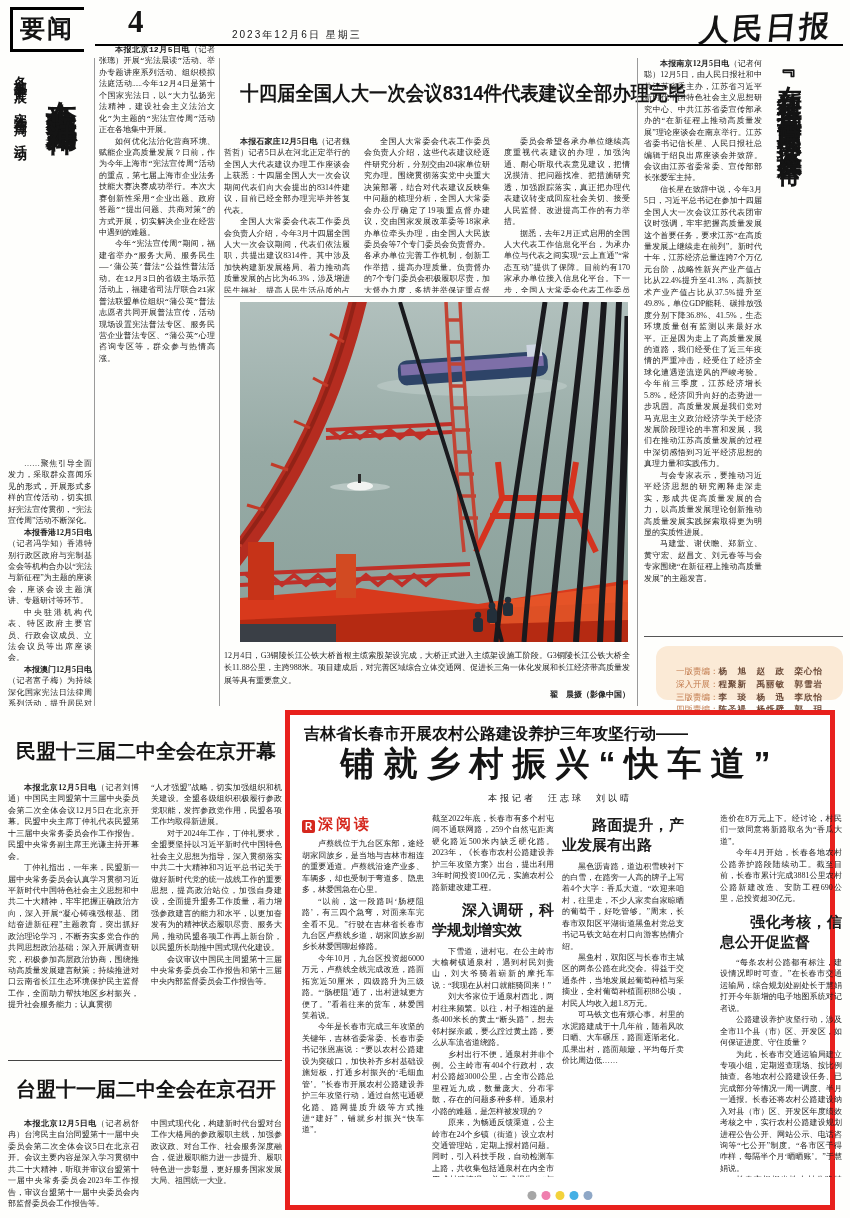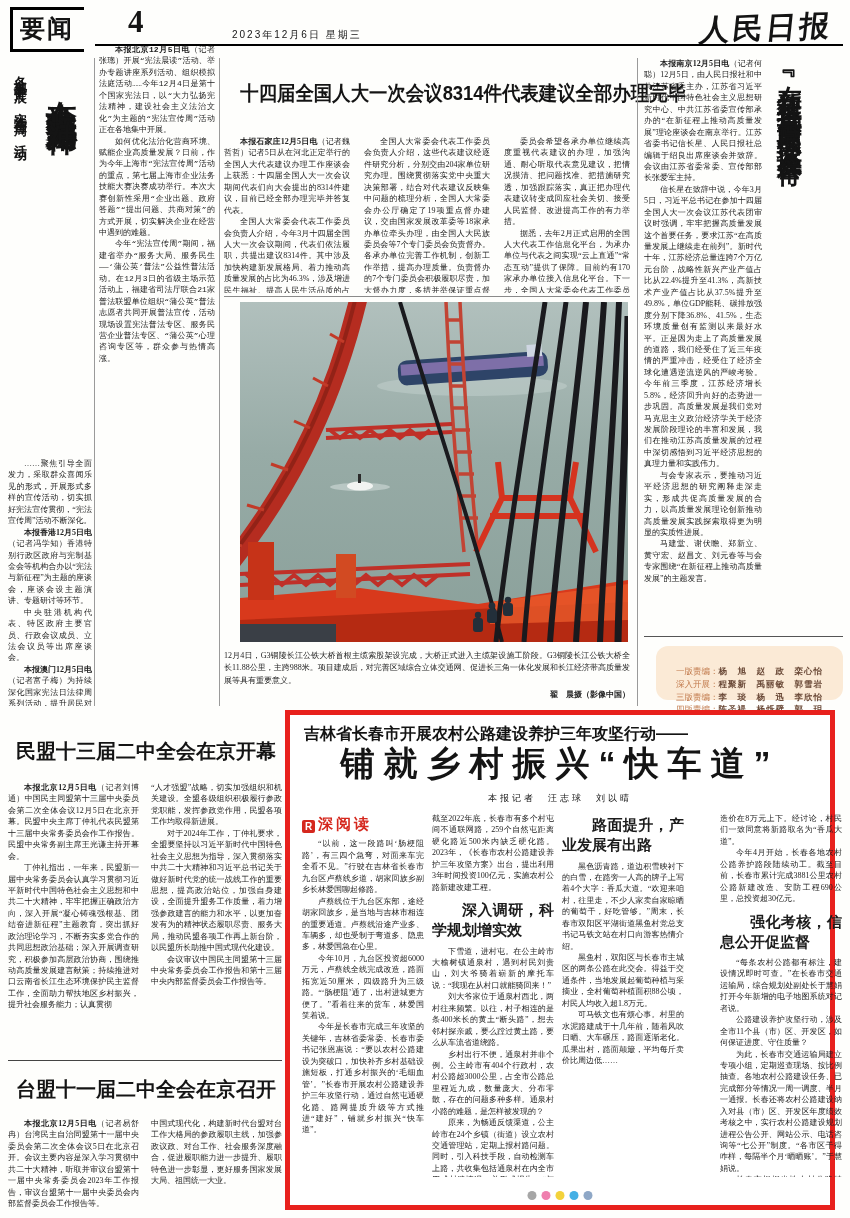--- a/index.html
+++ b/index.html
@@ -244,22 +244,22 @@
 
   <div class="redbox" style="border-color: rgb(232, 33, 29);">
     <div class="rb-kicker sans">吉林省长春市开展农村公路建设养护三年攻坚行动——</div>
     <div class="rb-head sans">铺就乡村振兴“快车道”</div>
     <div class="rb-byline">本报记者　汪志球　刘以晴</div>
 
     <div class="col rb-col" style="left:12px;">
       <p class="rb-logo">
         <span class="rb-badge">R</span><span class="rb-badgelabel sans">深阅读</span>
       </p>
+      <p><span>卢蔡线位于九台区东部，途经胡家回族乡，是当地与吉林市相连的重要通道。卢蔡线沿途产业多、车辆多，却也受制于弯道多、隐患多，林爱国急在心里。</span></p>
       <p><span>“以前，这一段路叫‘肠梗阻路’，有三四个急弯，对面来车完全看不见。”行驶在吉林省长春市九台区卢蔡线乡道，胡家回族乡副乡长林爱国聊起修路。</span></p>
-      <p><span>卢蔡线位于九台区东部，途经胡家回族乡，是当地与吉林市相连的重要通道。卢蔡线沿途产业多、车辆多，却也受制于弯道多、隐患多，林爱国急在心里。</span></p>
       <p><span>今年10月，九台区投资超6000万元，卢蔡线全线完成改造，路面拓宽近50厘米，四级路升为三级路。“‘肠梗阻’通了，出村进城更方便了。”看着往来的货车，林爱国笑着说。</span></p>
       <p><span>今年是长春市完成三年攻坚的关键年，吉林省委常委、长春市委书记张恩惠说：“要以农村公路建设为突破口，加快补齐乡村基础设施短板，打通乡村振兴的‘毛细血管’。”长春市开展农村公路建设养护三年攻坚行动，通过自然屯通硬化路、路网提质升级等方式推进“建好”，铺就乡村振兴“快车道”。</span></p>
     </div>
 
     <div class="col rb-col" style="left:142px;">
       <p style="text-indent:0;"><span>截至2022年底，长春市有多个村屯间不通联网路，259个自然屯距离硬化路近500米内缺乏硬化路。2023年，《长春市农村公路建设养护三年攻坚方案》出台，提出利用3年时间投资100亿元，实施农村公路新建改建工程。</span></p>
       <p class="sub">深入调研，科学规划增实效</p>
       <p><span>下雪道，进村屯。在公主岭市大榆树镇通泉村，遇到村民刘贵山，刘大爷骑着崭新的摩托车说：“我现在从村口就能骑回来！”</span></p>
       <p><span>刘大爷家位于通泉村西北，两村往来频繁。以往，村子相连的是条400米长的黄土“断头路”，想去邻村探亲戚，要么蹚过黄土路，要么从车流省道绕路。</span></p>
       <p><span>乡村出行不便，通泉村并非个例。公主岭市有404个行政村，农村公路超3000公里，占全市公路总里程近九成，数量庞大、分布零散，存在的问题多种多样。通泉村小路的难题，是怎样被发现的？</span></p>

